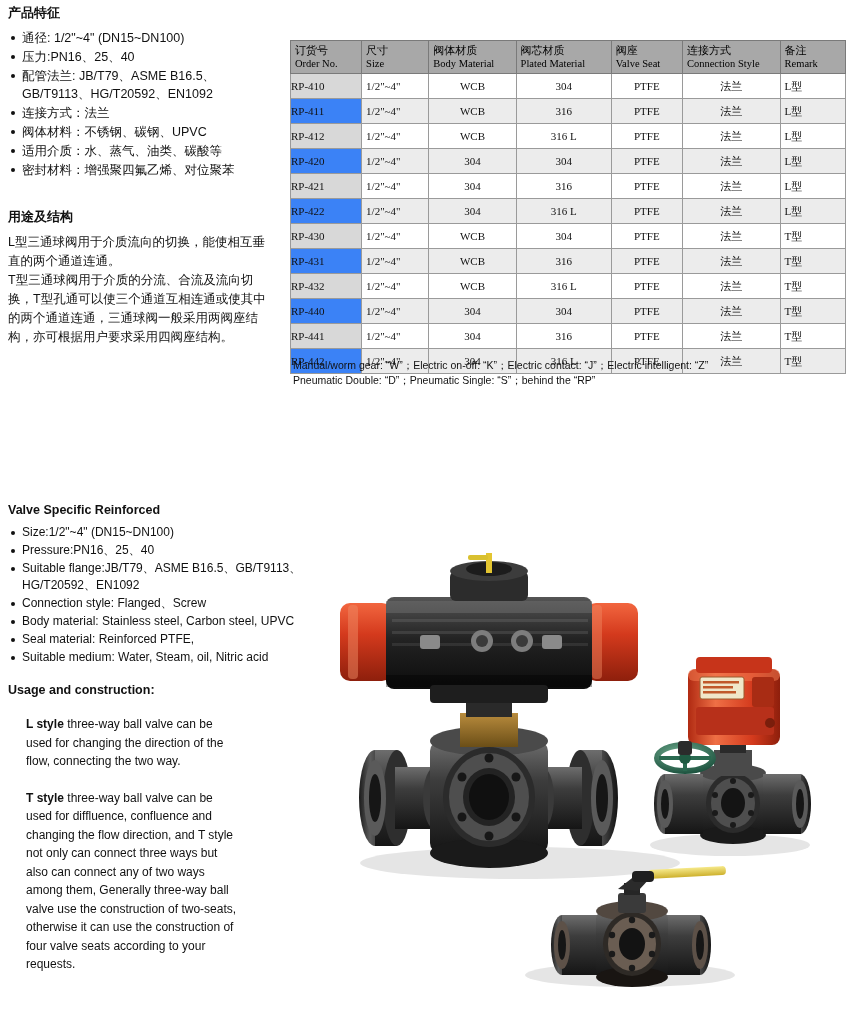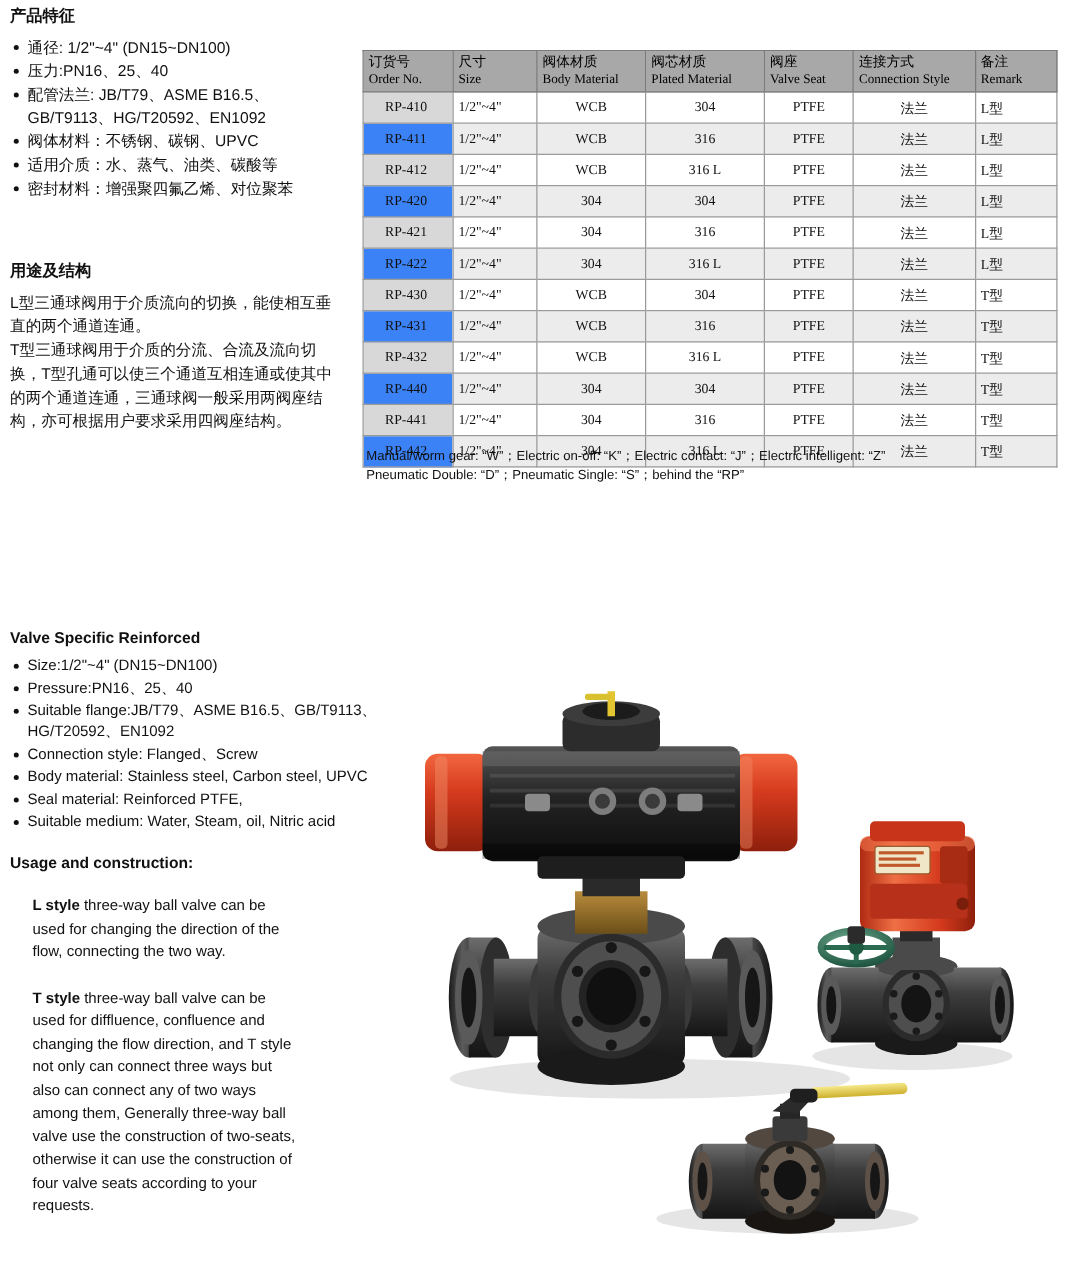--- a/index.html
+++ b/index.html
@@ -41,21 +41,21 @@
   }
   table.spec th .cn{display:block;font-size:11px;}
   table.spec th .en{display:block;font-size:10.5px;}
   table.spec td{
     border:1px solid #9a9a9a;
     padding:3px 4px;
     height:18px;
     color:#111;
     font-size:11px;
   }
-  table.spec td.order{background:#d8d8d8;padding-left:17px;}
+  table.spec td.order{background:#d8d8d8;padding-left:0;}
   table.spec td.c{text-align:center;}
   table.spec tr.alt td{background:#ececec;}
   table.spec tr.alt td.order{background:#3b82f6;}
   .table-note{
     position:absolute;left:293px;top:358px;width:560px;
     font-size:10.5px;line-height:15px;color:#111;
   }
 
   
   .en-block{position:absolute;left:8px;top:503px;width:300px;}
@@ -73,20 +73,21 @@
 <body>
 
 <div class="page">
 
   <div class="cn-features">
     <div class="sec-title">产品特征</div>
     <ul class="bullets">
       <li>通径: 1/2"~4" (DN15~DN100)</li>
       <li>压力:PN16、25、40</li>
       <li>配管法兰: JB/T79、ASME B16.5、GB/T9113、HG/T20592、EN1092</li>
+      <li>连接方式：法兰</li>
       <li>阀体材料：不锈钢、碳钢、UPVC</li>
       <li>适用介质：水、蒸气、油类、碳酸等</li>
       <li>密封材料：增强聚四氟乙烯、对位聚苯</li>
     </ul>
   </div>
 
   <div class="cn-usage">
     <div class="sec-title">用途及结构</div>
     <p>L型三通球阀用于介质流向的切换，能使相互垂直的两个通道连通。</p>
     <p>T型三通球阀用于介质的分流、合流及流向切换，T型孔通可以使三个通道互相连通或使其中的两个通道连通，三通球阀一般采用两阀座结构，亦可根据用户要求采用四阀座结构。</p>

